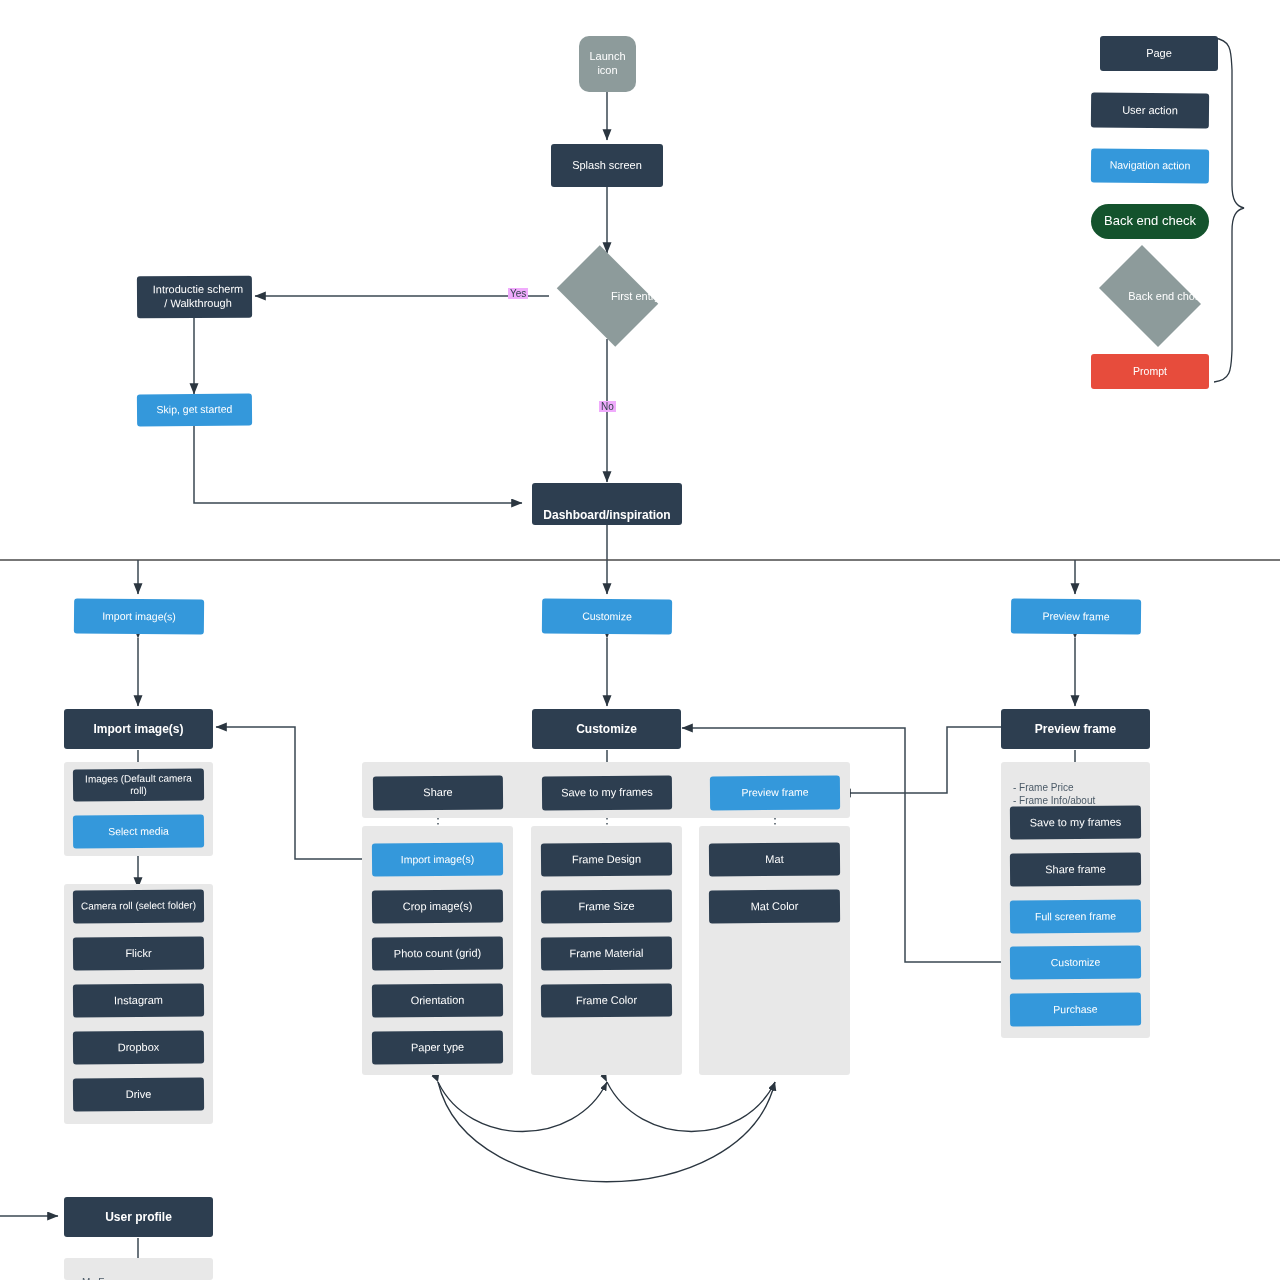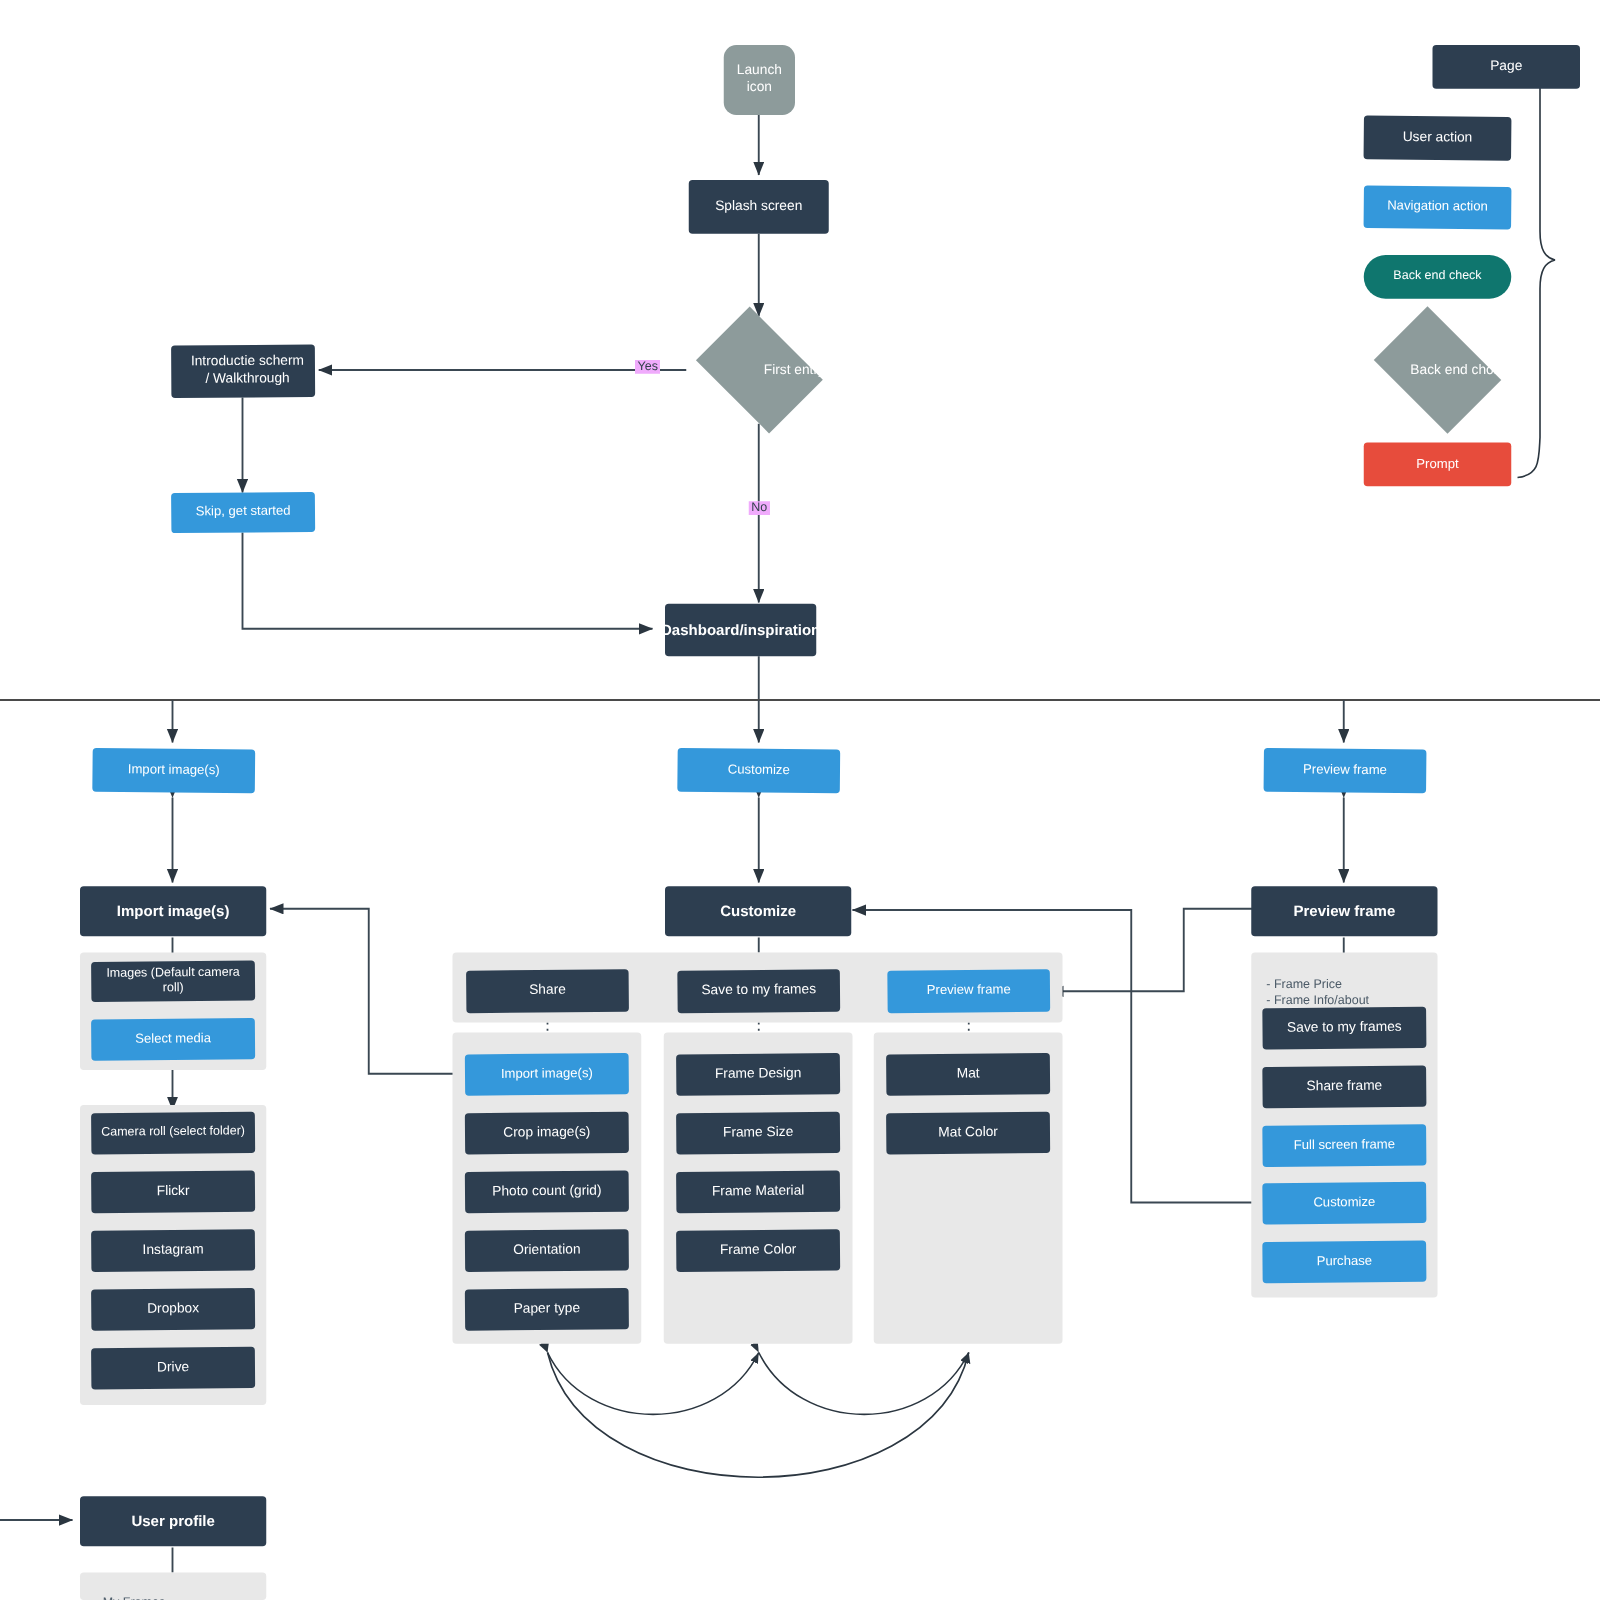--- a/index.html
+++ b/index.html
@@ -55,23 +55,23 @@
     background: #8d9b9b;
     border-radius: 10px;
     font-size: 11px;
   }
   .red {
     background: #e74c3c;
     border-radius: 3px;
     font-size: 10.5px;
   }
   .green {
-    background: #0f766e;
+    background: #14532d;
     border-radius: 22px;
-    font-size: 10px;
+    font-size: 13px;
   }
   .diamond-wrap {
     position: absolute;
     z-index: 3;
     display: flex;
     align-items: center;
     justify-content: flex-end;
   }
   .diamond-shape {
     position: absolute;
@@ -218,25 +218,25 @@
   </div>
 
   <div class="node dark sk3" style="left:137px; top:276px; width:115px; height:42px;padding-left:13px;">
     <span>Introductie scherm / Walkthrough</span>
   </div>
 
   <div class="node blue sk1" style="left:137px; top:394px; width:115px; height:32px;">
     <span>Skip, get started</span>
   </div>
 
-  <div class="node dark bold" style="left:532px; top:483px; width:121px; height:42px;">
+  <div class="node dark bold" style="left:532px; top:483px; width:150px; height:42px;align-items:flex-end;">
     <span>Dashboard/inspiration</span>
   </div>
 
-  <div class="node dark" style="left:1146px; top:36px; width:118px; height:35px;">
+  <div class="node dark" style="left:1100px; top:36px; width:118px; height:35px;">
     <span>Page</span>
   </div>
   <div class="node dark sk2" style="left:1091px; top:93px; width:118px; height:35px;">
     <span>User action</span>
   </div>
   <div class="node blue sk2" style="left:1091px; top:149px; width:118px; height:34px;">
     <span>Navigation action</span>
   </div>
   <div class="node green" style="left:1091px; top:204px; width:118px; height:35px;">
     <span>Back end check</span>

